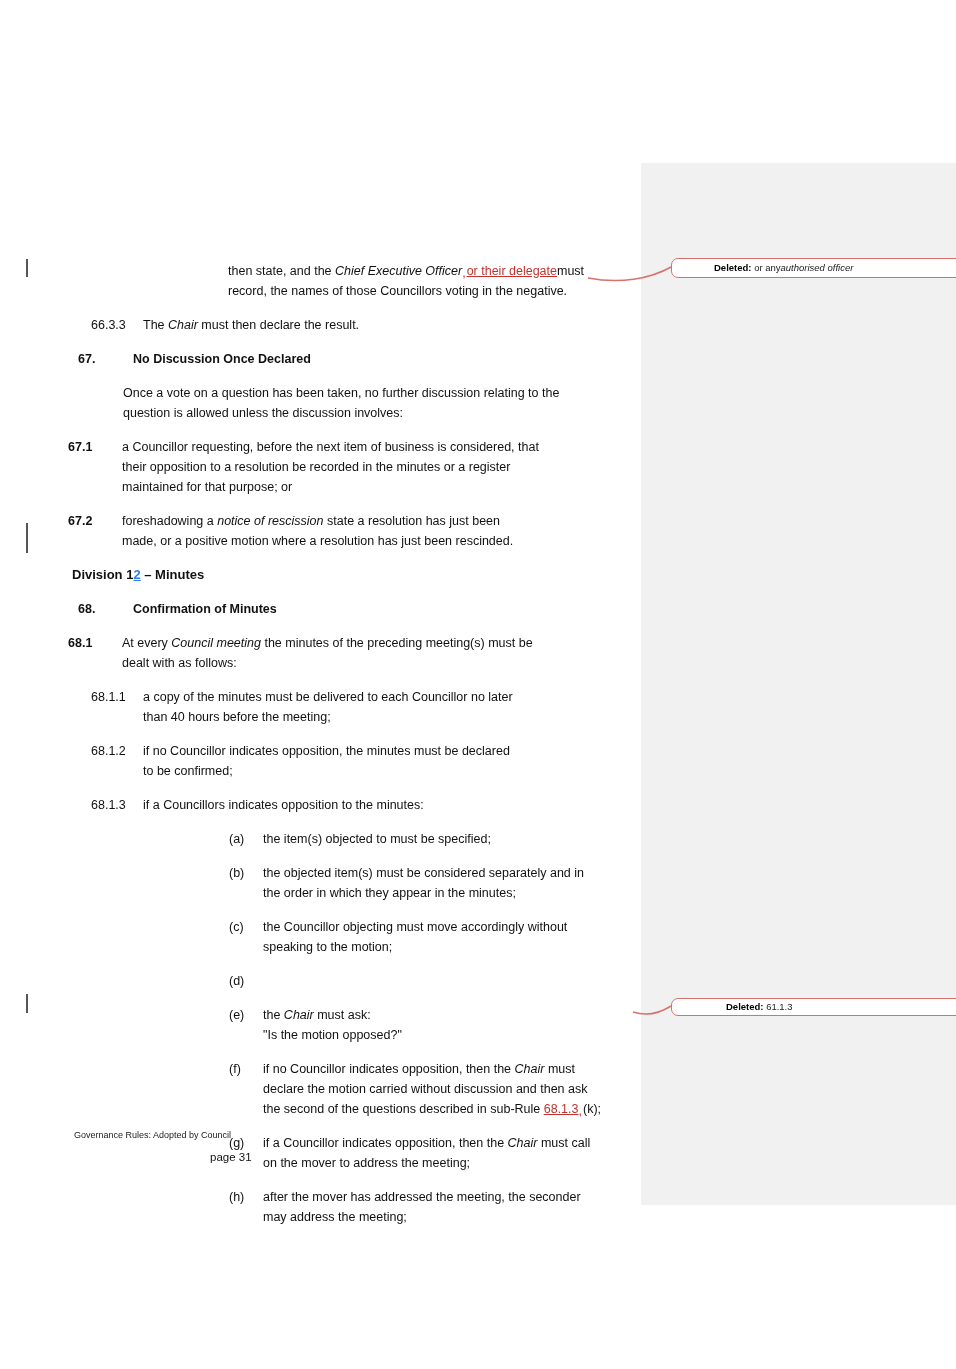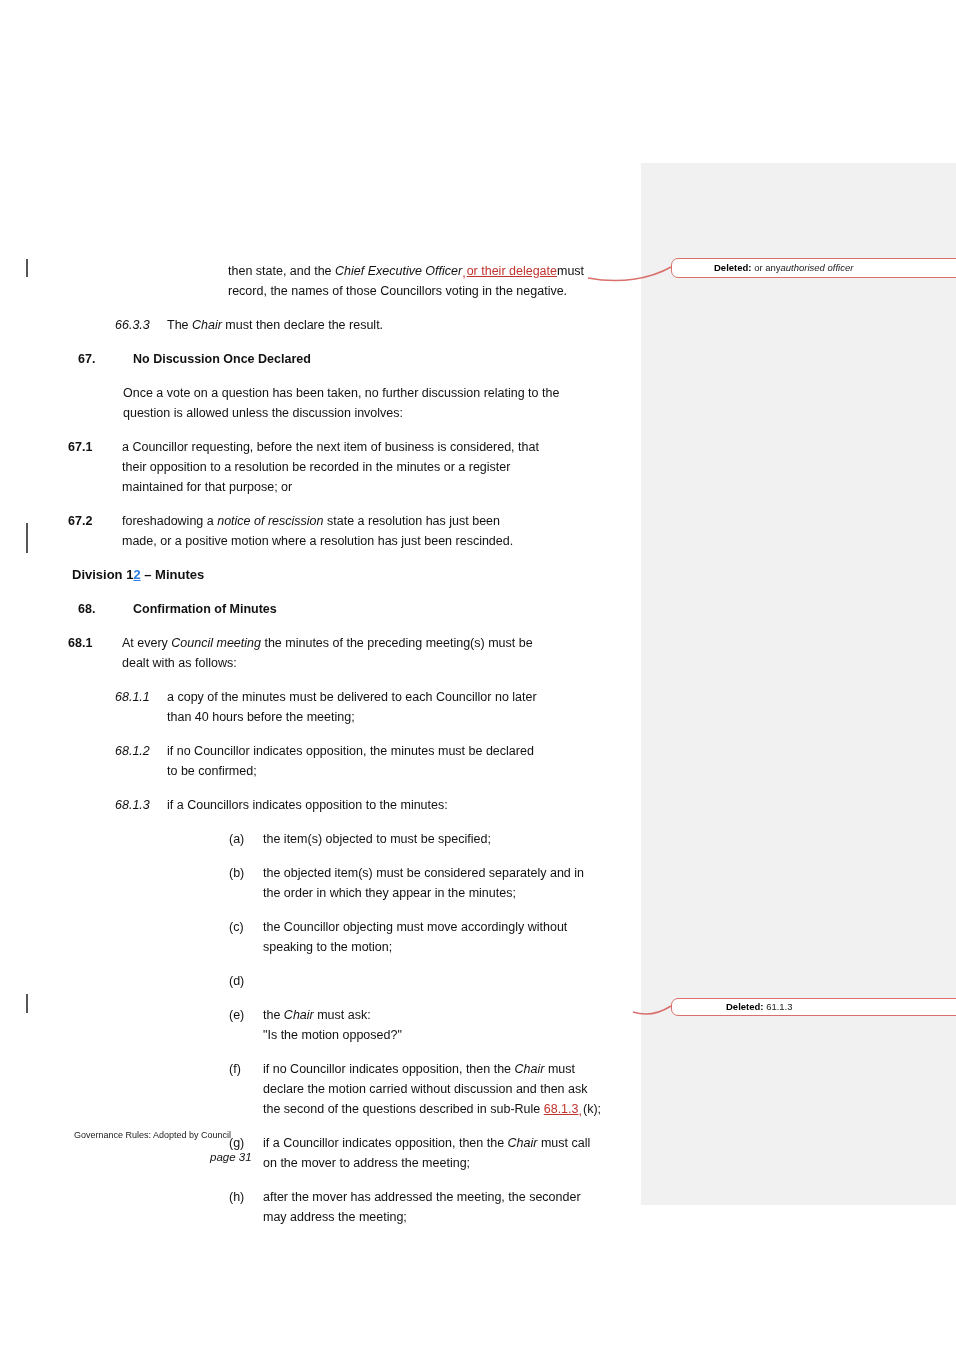--- a/index.html
+++ b/index.html
@@ -12,21 +12,21 @@
   .content { position:absolute; left:0; top:261px; width:660px; font-size:12.5px; line-height:20px; }
   .block { margin-bottom:14px; }
   .cont  { padding-left:228px; }
   .para  { padding-left:123px; width:574px; }
   .sect  { display:flex; font-weight:bold; }
   .sect .num { margin-left:78px; width:55px; flex:none; }
   .lvl1  { display:flex; }
   .lvl1 .num { margin-left:68px; width:54px; flex:none;font-weight:bold; }
   .lvl1 .txt { width:470px; }
   .lvl2  { display:flex; }
-  .lvl2 .num { margin-left:115px; width:52px; flex:none;font-style:italic; }
+  .lvl2 .num { margin-left:91px; width:52px; flex:none; }
   .lvl2 .txt { width:418px; }
   .lvl3  { display:flex; }
   .lvl3 .num { margin-left:229px; width:34px; flex:none; }
   .lvl3 .txt { width:384px; }
   .division { padding-left:72px; font-weight:bold; font-size:13px; }
 
   .it { font-style:italic; }
   .ins-red  { color:#c0332e; text-decoration:underline; }
   .ins-blue { color:#2e7fe8; text-decoration:underline; }
   .anchor   { color:#c0332e; position:relative; top:2px; margin-right:1px; }
@@ -39,21 +39,21 @@
   .comment { position:absolute; left:671px; width:312px; background:#fff;
              border:1.5px solid #d9706c; border-radius:7px;
              font-size:9.5px; line-height:1; display:flex; align-items:center; color:#222; }
   #comment1 { top:258px; height:20px; padding-left:42px; }
   #comment2 { top:998px; height:18px; padding-left:54px; }
   .comment .lbl { font-weight:bold; color:#000; white-space:pre; }
 
   .connectors { position:absolute; left:0; top:0; width:956px; height:1369px; pointer-events:none; }
 
   .footer-left { position:absolute; left:74px; top:1130px; font-size:9px; color:#222; }
-  .footer-page { position:absolute; left:210px; top:1151px; font-size:11.5px; color:#111;font-style:italic; }
+  .footer-page { position:absolute; left:210px; top:1151px; font-size:11.5px; color:#111; }
 </style>
 </head>
 <body>
 
 <div class="page">
 
   <div class="markup-area"></div>
 
   <svg class="connectors" viewBox="0 0 956 1369">
     <path d="M588,278 C620,284 650,279 671,267" fill="none" stroke="#d9706c" stroke-width="1.5"></path>

